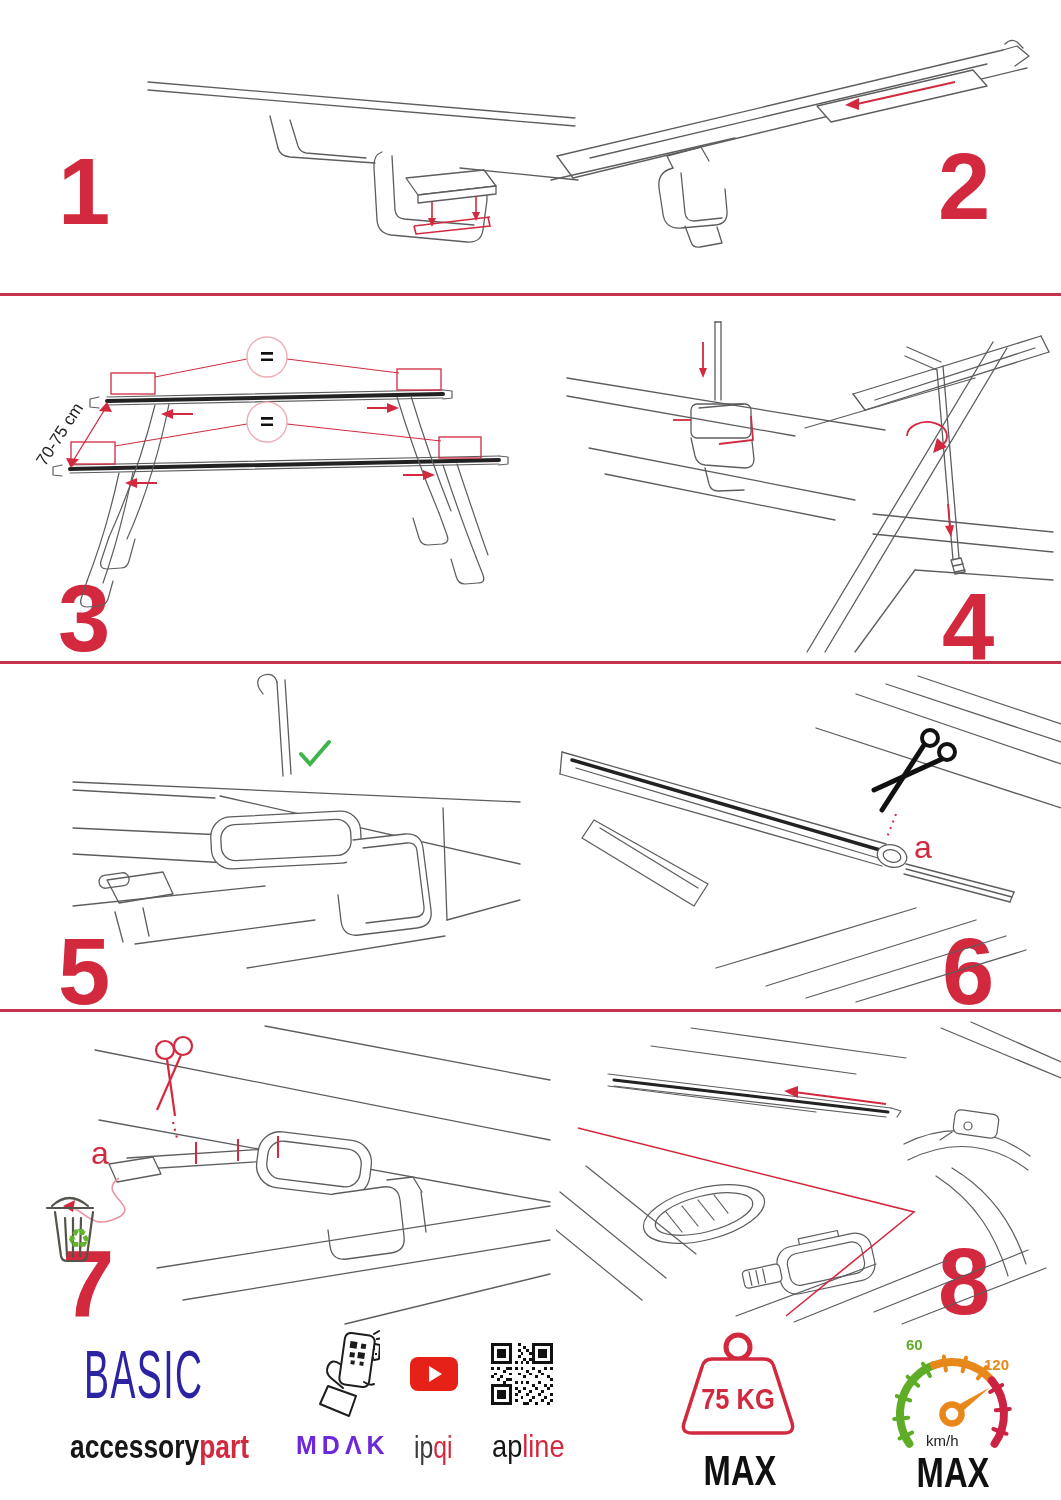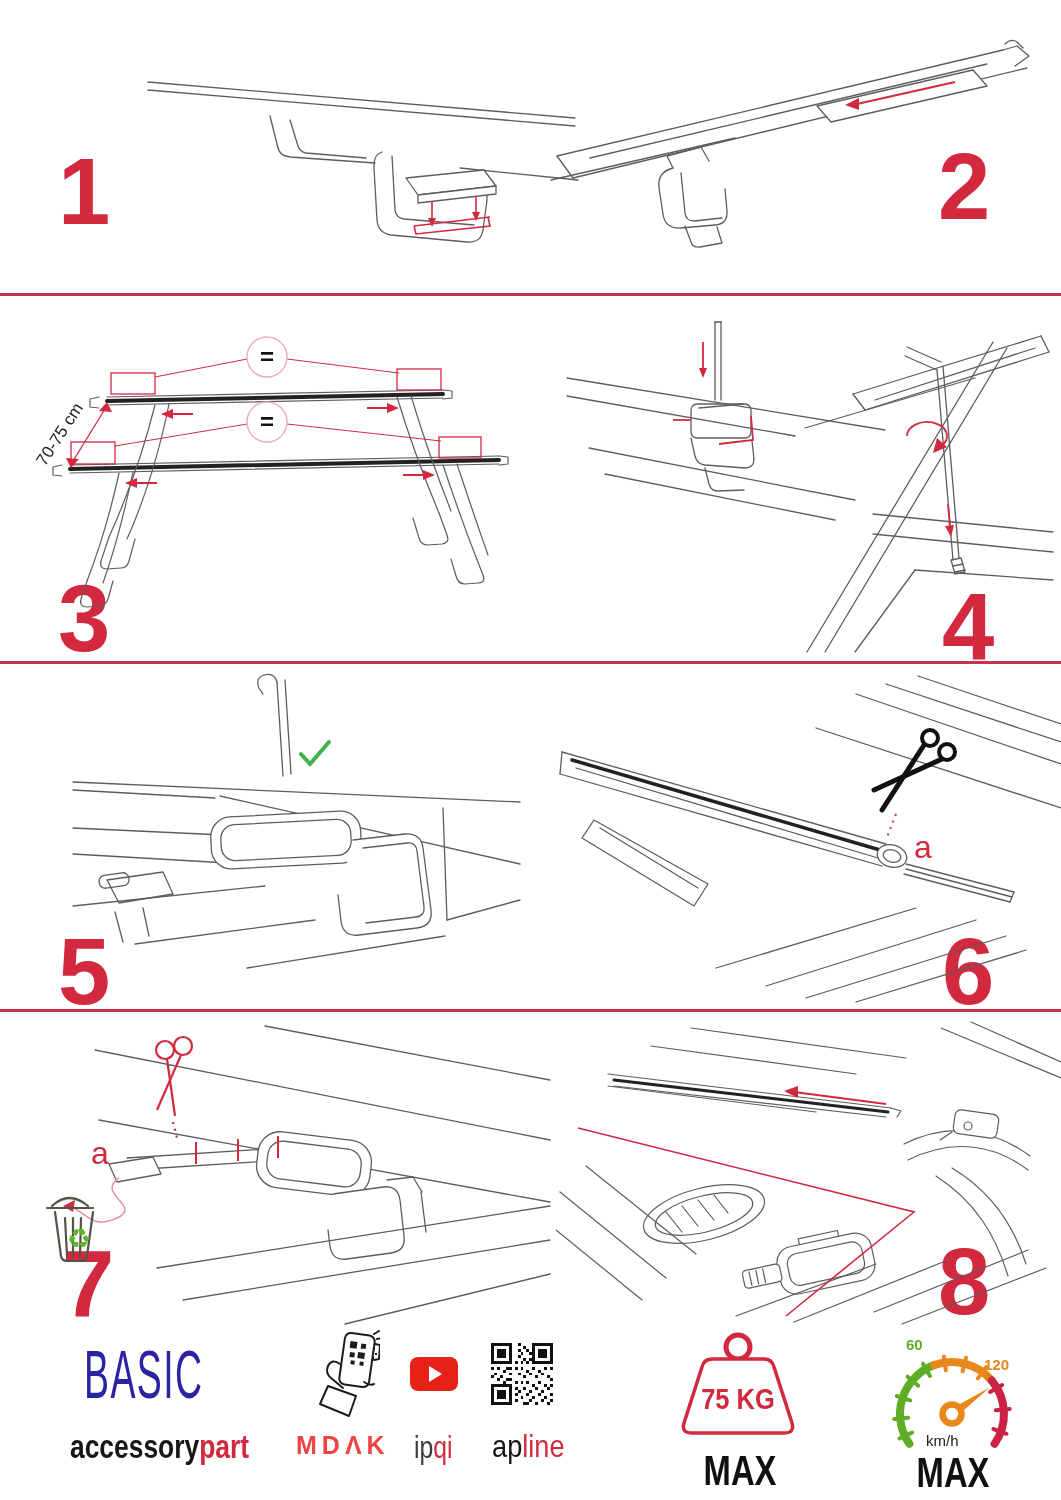--- a/index.html
+++ b/index.html
@@ -10,21 +10,21 @@
   .art{position:absolute;}
   svg text{font-family:"Liberation Sans",sans-serif;}
   .glyph{font-family:"DejaVu Sans",sans-serif;}
   
   .basic{position:absolute;left:84px;top:1340px;font:400 52px/1 "Liberation Sans",sans-serif;
          color:#2b23a2;letter-spacing:2px;transform:scale(.72,1.32);transform-origin:0 0;white-space:nowrap;}
   .brandline{position:absolute;left:70px;top:1430px;font:700 33px/1 "Liberation Sans",sans-serif;
          color:#161616;transform:scaleX(.8);transform-origin:0 0;white-space:nowrap;}
   .red{color:#d2293f;}
   .mdak{position:absolute;left:296px;top:1433px;font:700 25px/1 "Liberation Sans",sans-serif;
-        letter-spacing:5px;color:#ef4444;white-space:nowrap;}
+        letter-spacing:5px;color:#6d28d9;white-space:nowrap;}
   .yt{position:absolute;left:410px;top:1357px;width:48px;height:34px;background:#e62117;border-radius:8px;}
   .yt::after{content:"";position:absolute;left:19px;top:9px;width:0;height:0;
         border:8px solid transparent;border-left:13px solid #fff;}
   .ipqi{position:absolute;left:414px;top:1432px;font:400 31px/1 "Liberation Sans",sans-serif;
         color:#3c3c3c;transform:scaleX(.8);transform-origin:0 0;white-space:nowrap;}
   .apline{position:absolute;left:492px;top:1430px;font:400 32px/1 "Liberation Sans",sans-serif;
         color:#161616;transform:scaleX(.85);transform-origin:0 0;white-space:nowrap;}
   .max-label{position:absolute;font:700 42px/1 "Liberation Sans",sans-serif;color:#101010;
         text-align:center;transform:scaleX(.78);}
   .wmax{left:670px;top:1450px;width:140px;}

